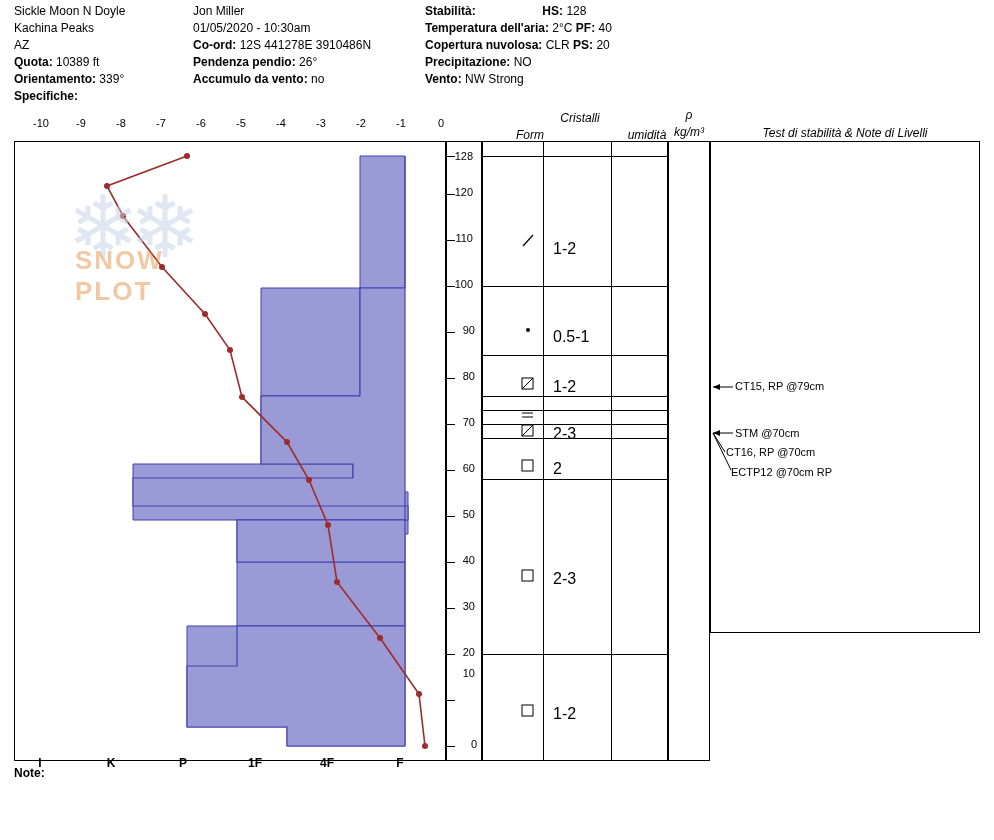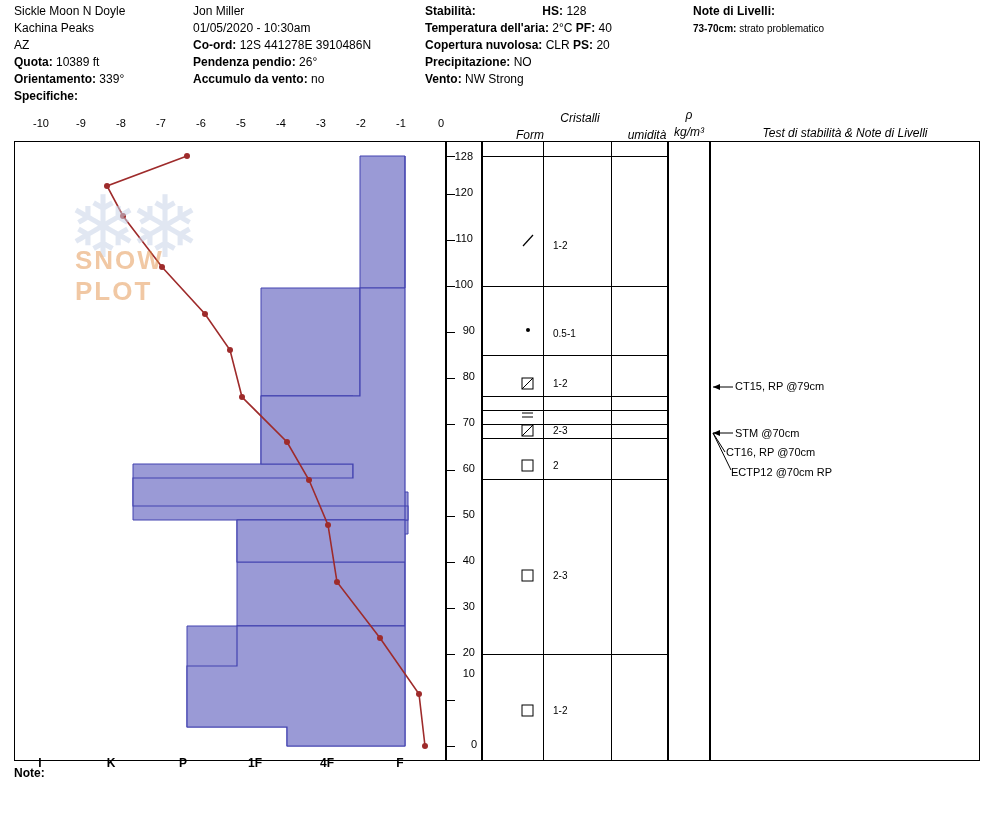--- a/index.html
+++ b/index.html
@@ -31,35 +31,35 @@
 
   
   #profile-box{left:14px;top:33px;width:432px;height:620px;}
   
   #depth-box{left:446px;top:33px;width:36px;height:620px;}
   
   #crystal-box{left:482px;top:33px;width:186px;height:620px;}
   
   #density-box{left:668px;top:33px;width:42px;height:620px;}
   
-  #stability-box{left:710px;top:33px;width:270px;height:620px;padding-left:24px;}
+  #stability-box{left:710px;top:33px;width:270px;height:492px;padding-left:24px;}
 
   .colhdr{position:absolute;font-size:12px;text-align:center;font-style:italic;}
 
   
   .hard-labels{position:absolute;top:648px;left:0;width:460px;height:18px;}
   .hard-labels span{position:absolute;font-weight:bold;font-size:12px;text-align:center;width:30px;}
 
   .tick{position:absolute;background:#000;}
   .depth-label{position:absolute;font-size:11px;text-align:right;width:26px;}
 
   .vline{position:absolute;background:#000;width:1px;}
   .hline{position:absolute;background:#000;height:1px;}
 
-  .cell-txt{position:absolute;font-size:10px;}
+  .cell-txt{position:absolute;font-size:16px;}
 
   .note{position:absolute;font-size:11px;white-space:nowrap;}
 
   .snowplot{position:absolute;left:52px;top:50px;width:170px;height:90px;opacity:.55;}
   .snowplot .word{
     position:absolute;left:8px;top:32px;font-size:26px;font-weight:bold;
     color:#e08a3c;letter-spacing:2px;font-family:"Liberation Sans",sans-serif;
     opacity:.85;
     margin-top:21px;
   }
@@ -130,29 +130,20 @@
     <div class="row">
       <span class="b">Precipitazione:</span>
       <span>NO</span>
     </div>
     <div class="row">
       <span class="b">Vento:</span>
       <span>NW Strong</span>
     </div>
   </div>
 
-  <div class="col" id="col4">
-    <div class="row">
-      <span class="b">Note di Livelli:</span>
-    </div>
-    <div class="row sm">
-      <span class="b sm">73-70cm:</span>
-      <span class="sm">strato problematico</span>
-    </div>
-  </div>
 </div>
 
 <div class="plotwrap">
 
   <div class="axis-labels">
     <span style="left:29px">-10</span>
     <span style="left:69px">-9</span>
     <span style="left:109px">-8</span>
     <span style="left:149px">-7</span>
     <span style="left:189px">-6</span>

